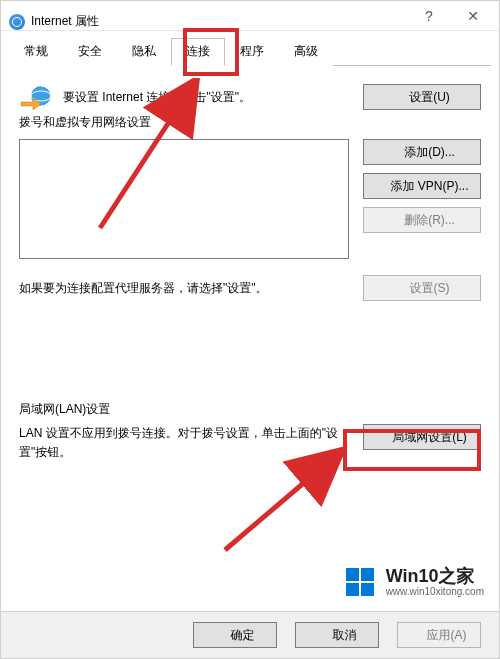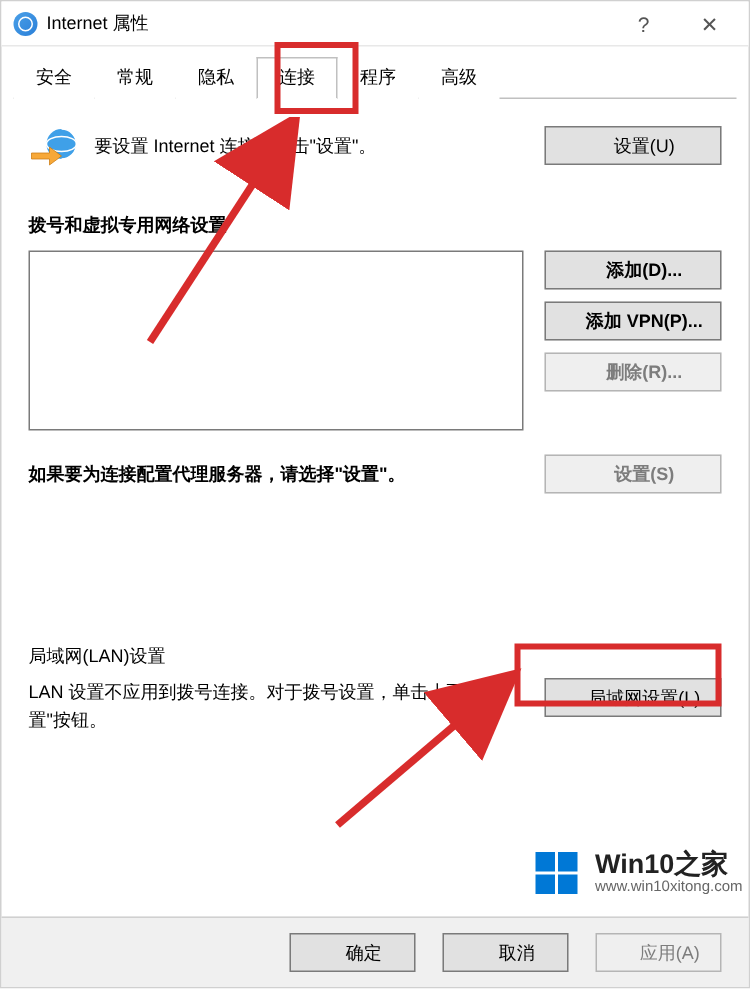--- a/index.html
+++ b/index.html
@@ -17,21 +17,21 @@
     width: 500px;
     height: 659px;
     border: 1px solid #d0d0d0;
     background: #fff;
     display: flex;
     flex-direction: column;
   }
   .titlebar {
     height: 30px;
     display: flex;
-    align-items: center;
+    align-items: flex-end;
     padding: 0 4px 0 8px;
     border-bottom: 1px solid #e8e8e8;
     background: #fff;
   }
   .title-icon {
     width: 16px; height: 16px;
     margin-right: 6px;
     background: linear-gradient(135deg,#4aa0e8 0%,#2a7fd8 100%);
     border-radius: 50%;
     position: relative;
@@ -96,22 +96,20 @@
     display:flex; align-items:center; justify-content:center;
     color:#000;
     padding-left:15px;
   }
   .btn.disabled {
     border-color:#b5b5b5;
     color:#7d7d7d;
     background:#efefef;
   }
   .section {
-    margin-top: 28px;
-    font-weight: bold;
   }
   .sec-title { font-size:12px; color:#000; margin-bottom:6px; }
   .dial-area {
     display:flex;
     gap:14px;
     margin-top:8px;
   }
   .listbox {
     flex:1;
     height:120px;
@@ -153,21 +151,21 @@
     border:4px solid #d82c2c;
     background:transparent;
     pointer-events:none;
     z-index:10;
   }
   .hl1 { left:183px; top:28px; width:56px; height:48px; }
   .hl2 { left:343px; top:429px; width:138px; height:42px; }
   svg.annot { position:absolute; pointer-events:none; z-index:9; }
   .watermark {
     position:absolute;
-    right:5px; bottom:60px;
+    right:16px; bottom:60px;
     display:flex; align-items:center; gap:8px;
     z-index:20;
   }
   .wm-logo {
     width:34px; height:34px;
   }
   .wm-txt {
     display:flex; flex-direction:column; line-height:1.1;
   }
   .wm-txt .a { font-size:18px; font-weight:600; color:#222;}
@@ -179,22 +177,22 @@
 <div class="window">
 
   <div class="titlebar">
     <div class="title-icon"></div>
     <div class="title">Internet 属性</div>
     <div class="winbtn">?</div>
     <div class="winbtn">✕</div>
   </div>
 
   <div class="tabs">
+    <div class="tab">常规</div>
     <div class="tab">安全</div>
-    <div class="tab">常规</div>
     <div class="tab">隐私</div>
     <div class="tab active">连接</div>
     <div class="tab">程序</div>
     <div class="tab">高级</div>
   </div>
   <div class="tabline"></div>
 
   <div class="content">
 
     <div class="row1">

